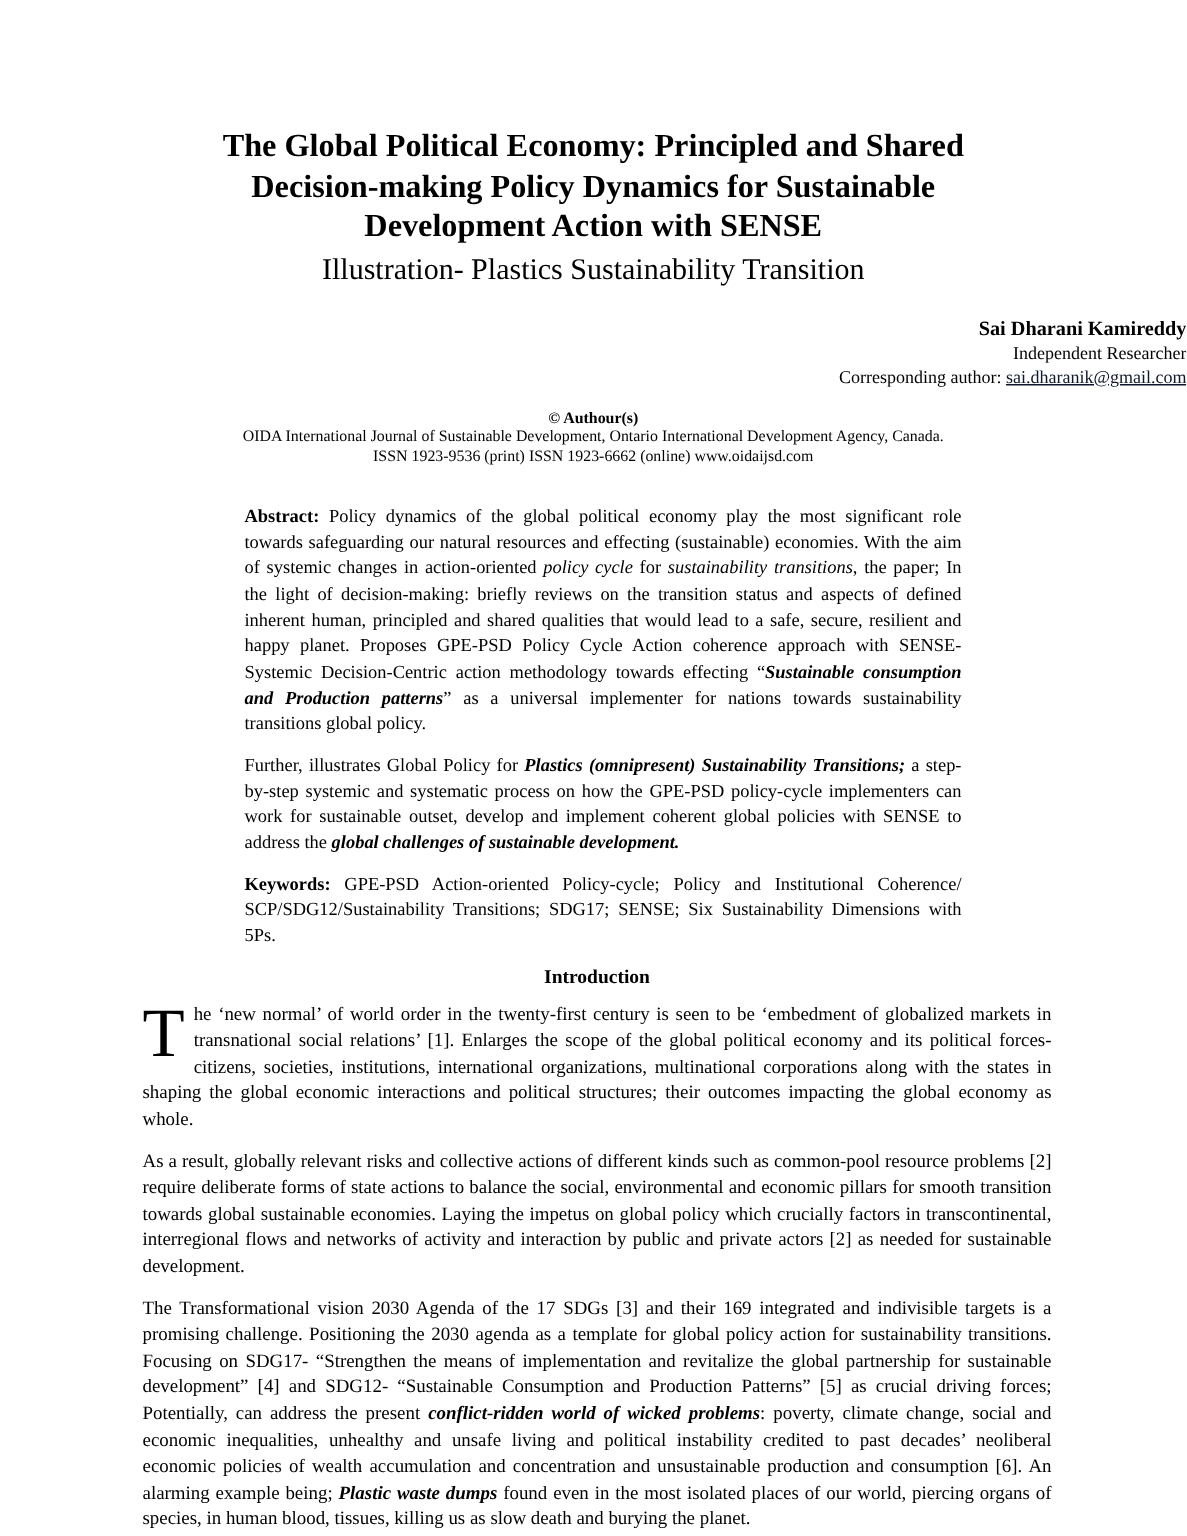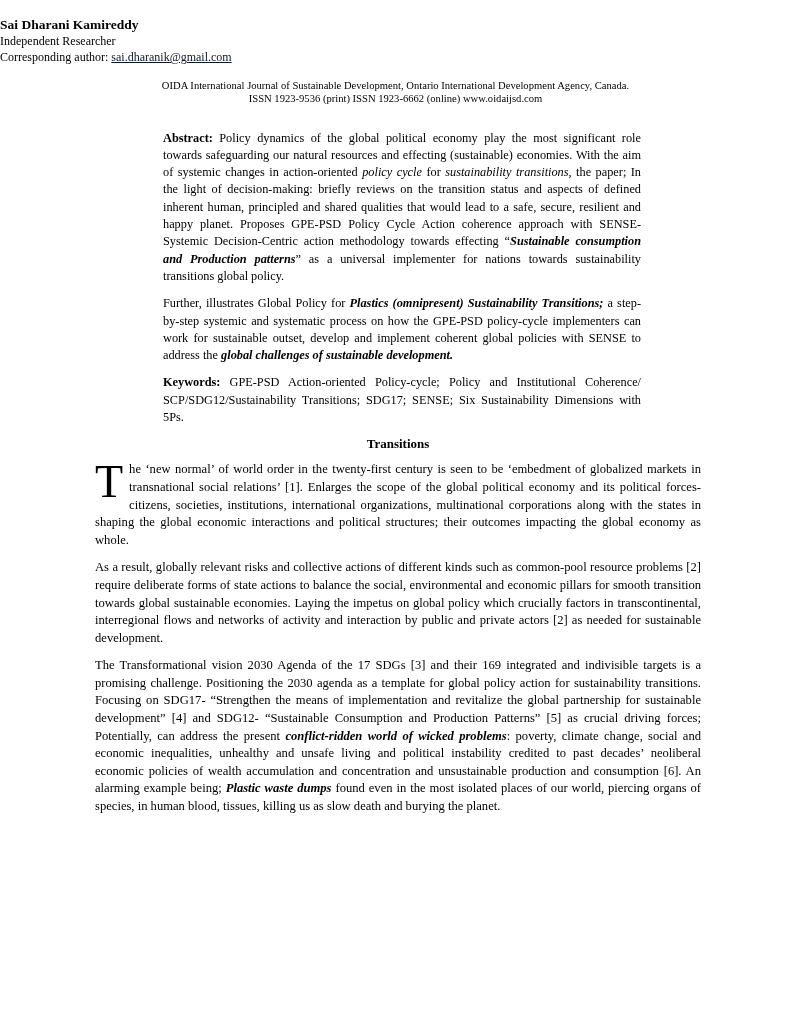--- a/index.html
+++ b/index.html
@@ -29,21 +29,21 @@
     line-height: 26.5px;
   }
   .subtitle {
     font-size: 20px;
     font-weight: normal;
     line-height: 27px;
     margin-top: 3px;
   }
 
   
-  .author-block { margin-top: 16px; text-align: left; }
+  .author-block { margin-top: 16px; text-align: right; }
   .author-name { font-size: 13.5px; font-weight: bold; line-height: 17px; }
   .author-affiliation { font-size: 12px; line-height: 16px; }
   .author-corresponding { font-size: 12px; line-height: 16px; }
   .email-link { color: #cc0000; text-decoration: underline; cursor: pointer; }
 
   
   .publisher-block { margin-top: 15px; text-align: center; font-size: 10.6px; line-height: 12.8px; }
   .publisher-copyright { font-weight: bold; }
 
   
@@ -87,41 +87,50 @@
   
   .s-b  { font-weight: bold; }
   .s-i  { font-style: italic; font-family: Liberation Serif, serif; }
   .s-bi { font-weight: bold; font-style: italic; }
 </style>
 </head>
 <body>
 
 <div class="paper-page">
 
+  <header class="title-block">
+    <h1>
+      <span class="title-line">The Global Political Economy: Principled and Shared</span>
+      <span class="title-line">Decision-making Policy Dynamics for Sustainable</span>
+      <span class="title-line">Development Action with SENSE</span>
+    </h1>
+    <div class="subtitle">Illustration- Plastics Sustainability Transition</div>
+  </header>
 
   <section class="author-block">
     <div class="author-name">Sai Dharani Kamireddy</div>
     <div class="author-affiliation">Independent Researcher</div>
     <div class="author-corresponding">
       <span>Corresponding author: </span><a class="email-link" style="color: #0f172a;">sai.dharanik@gmail.com</a>
     </div>
   </section>
 
   <section class="publisher-block">
+    <div class="publisher-copyright">© Authour(s)</div>
     <div>OIDA International Journal of Sustainable Development, Ontario International Development Agency, Canada.</div>
     <div>ISSN 1923-9536 (print) ISSN 1923-6662 (online) www.oidaijsd.com</div>
   </section>
 
   <section class="abstract-block">
     <p><span class="s-b">Abstract: </span><span>Policy dynamics of the global political economy play the most significant role towards safeguarding our natural resources and effecting (sustainable) economies. With the aim of systemic changes in action-oriented </span><span class="s-i">policy cycle</span><span> for </span><span class="s-i">sustainability transitions</span><span>, the paper; In the light of decision-making: briefly reviews on the transition status and aspects of defined inherent human, principled and shared qualities that would lead to a safe, secure, resilient and happy planet. Proposes GPE-PSD Policy Cycle Action coherence approach with SENSE- Systemic Decision-Centric action methodology towards effecting “</span><span class="s-bi">Sustainable consumption and Production patterns</span><span>” as a universal implementer for nations towards sustainability transitions global policy.</span></p>
     <p><span>Further, illustrates Global Policy for </span><span class="s-bi">Plastics (omnipresent) Sustainability Transitions;</span><span> a step-by-step systemic and systematic process on how the GPE-PSD policy-cycle implementers can work for sustainable outset, develop and implement coherent global policies with SENSE to address the </span><span class="s-bi">global challenges of sustainable development.</span></p>
     <p><span class="s-b">Keywords: </span><span>GPE-PSD Action-oriented Policy-cycle; Policy and Institutional Coherence/ SCP/SDG12/Sustainability Transitions; SDG17; SENSE; Six Sustainability Dimensions with 5Ps.</span></p>
   </section>
 
-  <h2 class="intro-heading">Transitions</h2>
+  <h2 class="intro-heading">Introduction</h2>
 
   <section class="body-text">
     <p><span class="dropcap">T</span><span><span>he ‘new normal’ of world order in the twenty-first century is seen to be ‘embedment of globalized markets in transnational social relations’ [1]. Enlarges the scope of the global political economy and its political forces- citizens, societies, institutions, international organizations, multinational corporations along with the states in shaping the global economic interactions and political structures; their outcomes impacting the global economy as whole.</span></span></p>
     <p><span>As a result, globally relevant risks and collective actions of different kinds such as common-pool resource problems [2] require deliberate forms of state actions to balance the social, environmental and economic pillars for smooth transition towards global sustainable economies. Laying the impetus on global policy which crucially factors in transcontinental, interregional flows and networks of activity and interaction by public and private actors [2] as needed for sustainable development.</span></p>
     <p><span>The Transformational vision 2030 Agenda of the 17 SDGs [3] and their 169 integrated and indivisible targets is a promising challenge. Positioning the 2030 agenda as a template for global policy action for sustainability transitions. Focusing on SDG17- “Strengthen the means of implementation and revitalize the global partnership for sustainable development” [4] and SDG12- “Sustainable Consumption and Production Patterns” [5] as crucial driving forces; Potentially, can address the present </span><span class="s-bi">conflict-ridden world of wicked problems</span><span>: poverty, climate change, social and economic inequalities, unhealthy and unsafe living and political instability credited to past decades’ neoliberal economic policies of wealth accumulation and concentration and unsustainable production and consumption [6]. An alarming example being; </span><span class="s-bi">Plastic waste dumps</span><span> found even in the most isolated places of our world, piercing organs of species, in human blood, tissues, killing us as slow death and burying the planet.</span></p>
   </section>
 
 </div>
 
 </body></html>

